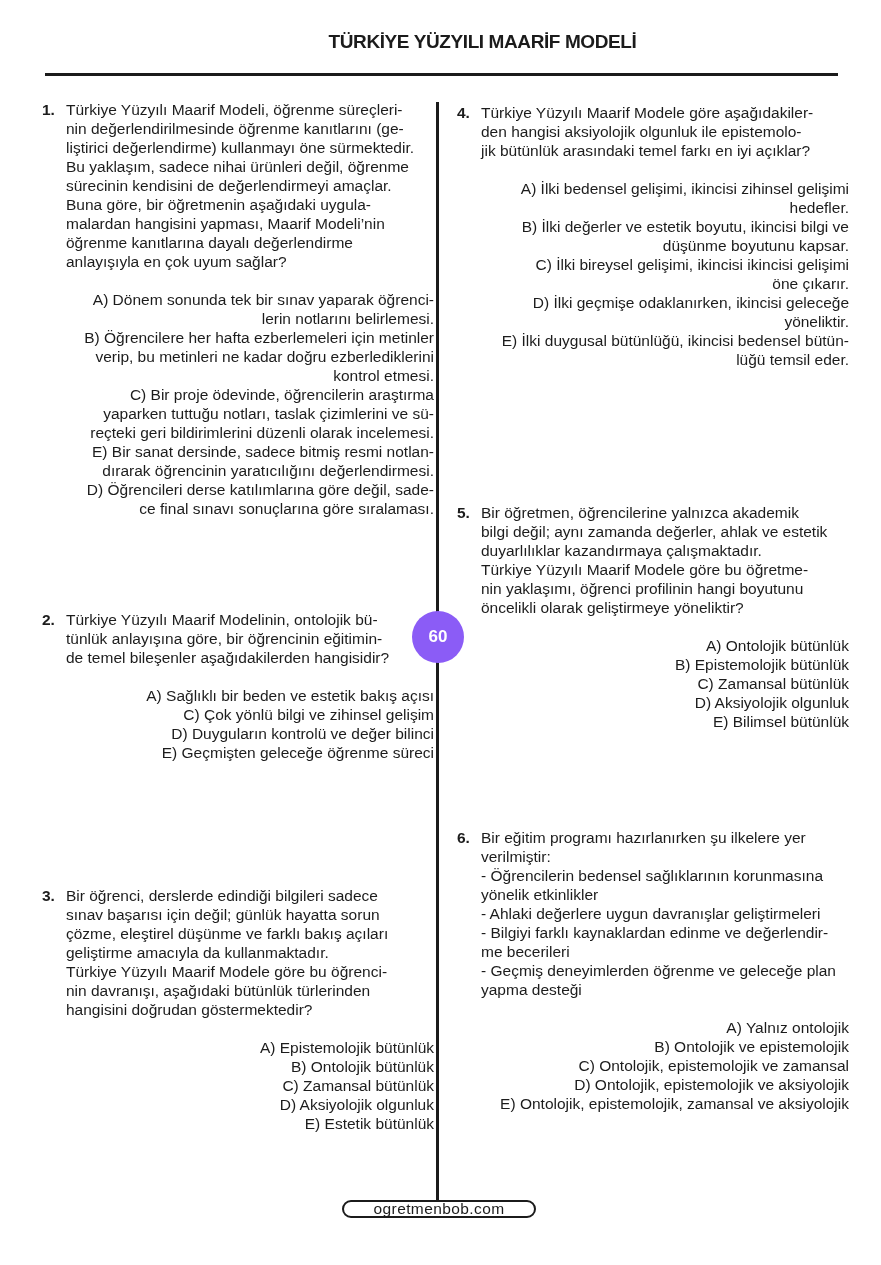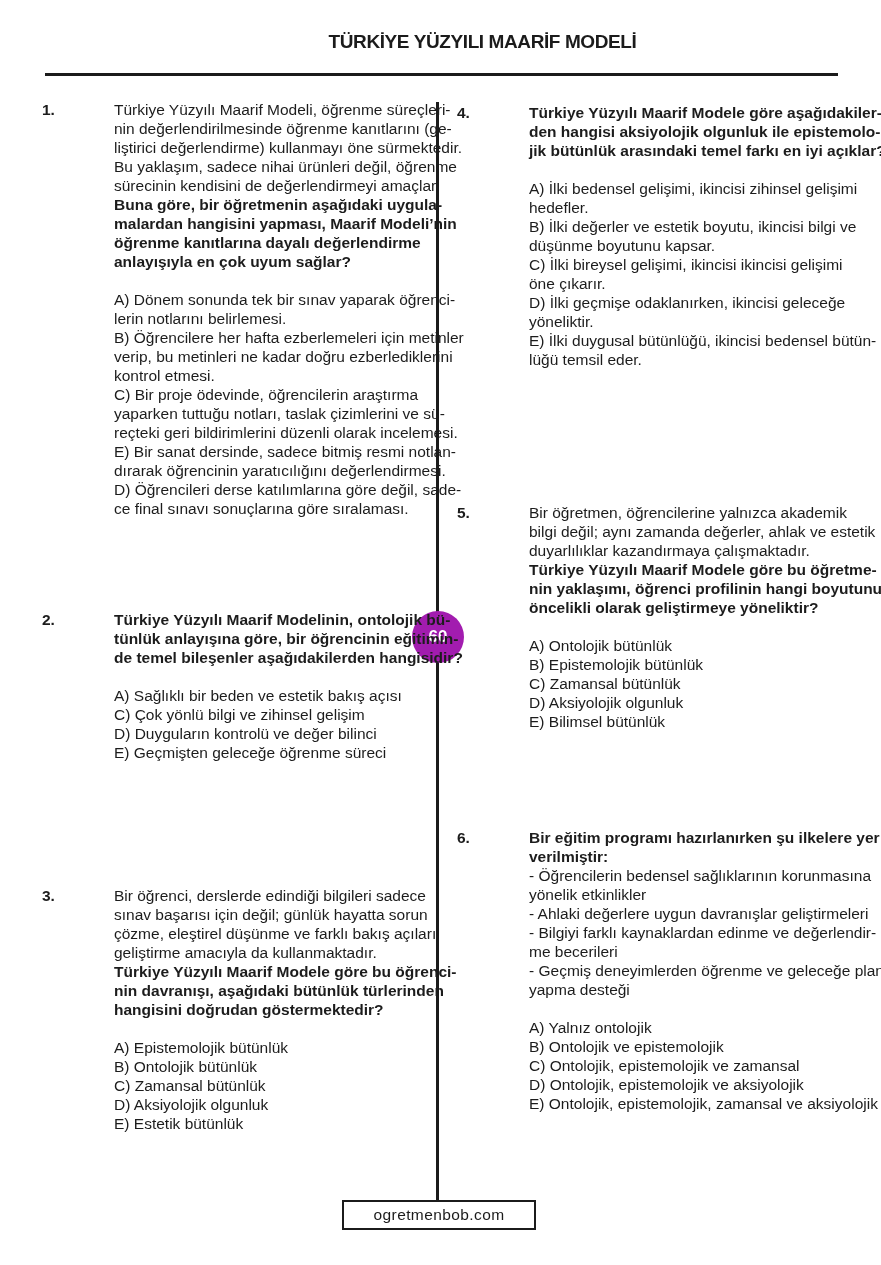--- a/index.html
+++ b/index.html
@@ -5,38 +5,38 @@
   html,body{margin:0;padding:0;background:#ffffff;}
   body{width:881px;height:1265px;position:relative;font-family:"Liberation Sans",sans-serif;color:#1c1c1c;}
   .page{position:absolute;inset:0;background:#fff;overflow:hidden;}
 
   .title{position:absolute;top:31px;left:0;width:100%;text-align:center;
          font-weight:700;font-size:19px;letter-spacing:-0.4px;color:#1b1b1b;margin-left:42px;}
   .rule{position:absolute;left:45px;top:73px;width:793px;height:3px;background:#1b1b1b;}
   .divider{position:absolute;left:436px;top:102px;width:3px;height:1098px;background:#1b1b1b;}
 
   .badge{position:absolute;left:412px;top:611px;width:52px;height:52px;border-radius:50%;
-         background:#a21caf;color:#ffffff;display:flex;align-items:center;justify-content:center;
+         background:#8b5cf6;color:#ffffff;display:flex;align-items:center;justify-content:center;
          font-weight:700;font-size:17px;}
 
   .q{position:absolute;display:flex;font-size:15.5px;line-height:19px;}
   .q .qnum{width:24px;flex:none;font-weight:700;}
-  .q .qbody{flex:1;margin-left:48px;}
+  .q .qbody{flex:1;}
   .q.left{left:42px;width:392px;}
   .q.right{left:457px;width:392px;}
   .q1{top:100px;} .q2{top:610px;} .q3{top:886px;}
   .q4{top:103px;} .q5{top:503px;} .q6{top:828px;}
 
   .seg{white-space:pre;}
-  .seg.bold{font-weight:700;}
+  .seg.bold{font-weight:400;}
   .opts{margin-top:19px;}
-  .opt{white-space:pre;}
+  .opt{white-space:pre;text-align:right;}
 
-  .footer{position:absolute;left:342px;top:1200px;width:194px;height:30px;box-sizing:border-box;
-          border:2.5px solid #1b1b1b;border-radius:0;background:#fff;
+  .footer{position:absolute;left:342px;top:1200px;width:194px;height:18px;box-sizing:border-box;
+          border:2.5px solid #1b1b1b;border-radius:9px;background:#fff;
           display:flex;align-items:center;justify-content:center;
           font-size:15.5px;letter-spacing:0.4px;color:#1b1b1b;}
 </style>
 </head>
 <body>
 
 <div class="page">
   <div class="title">TÜRKİYE YÜZYILI MAARİF MODELİ</div>
   <div class="rule"></div>
   <div class="divider"></div>

